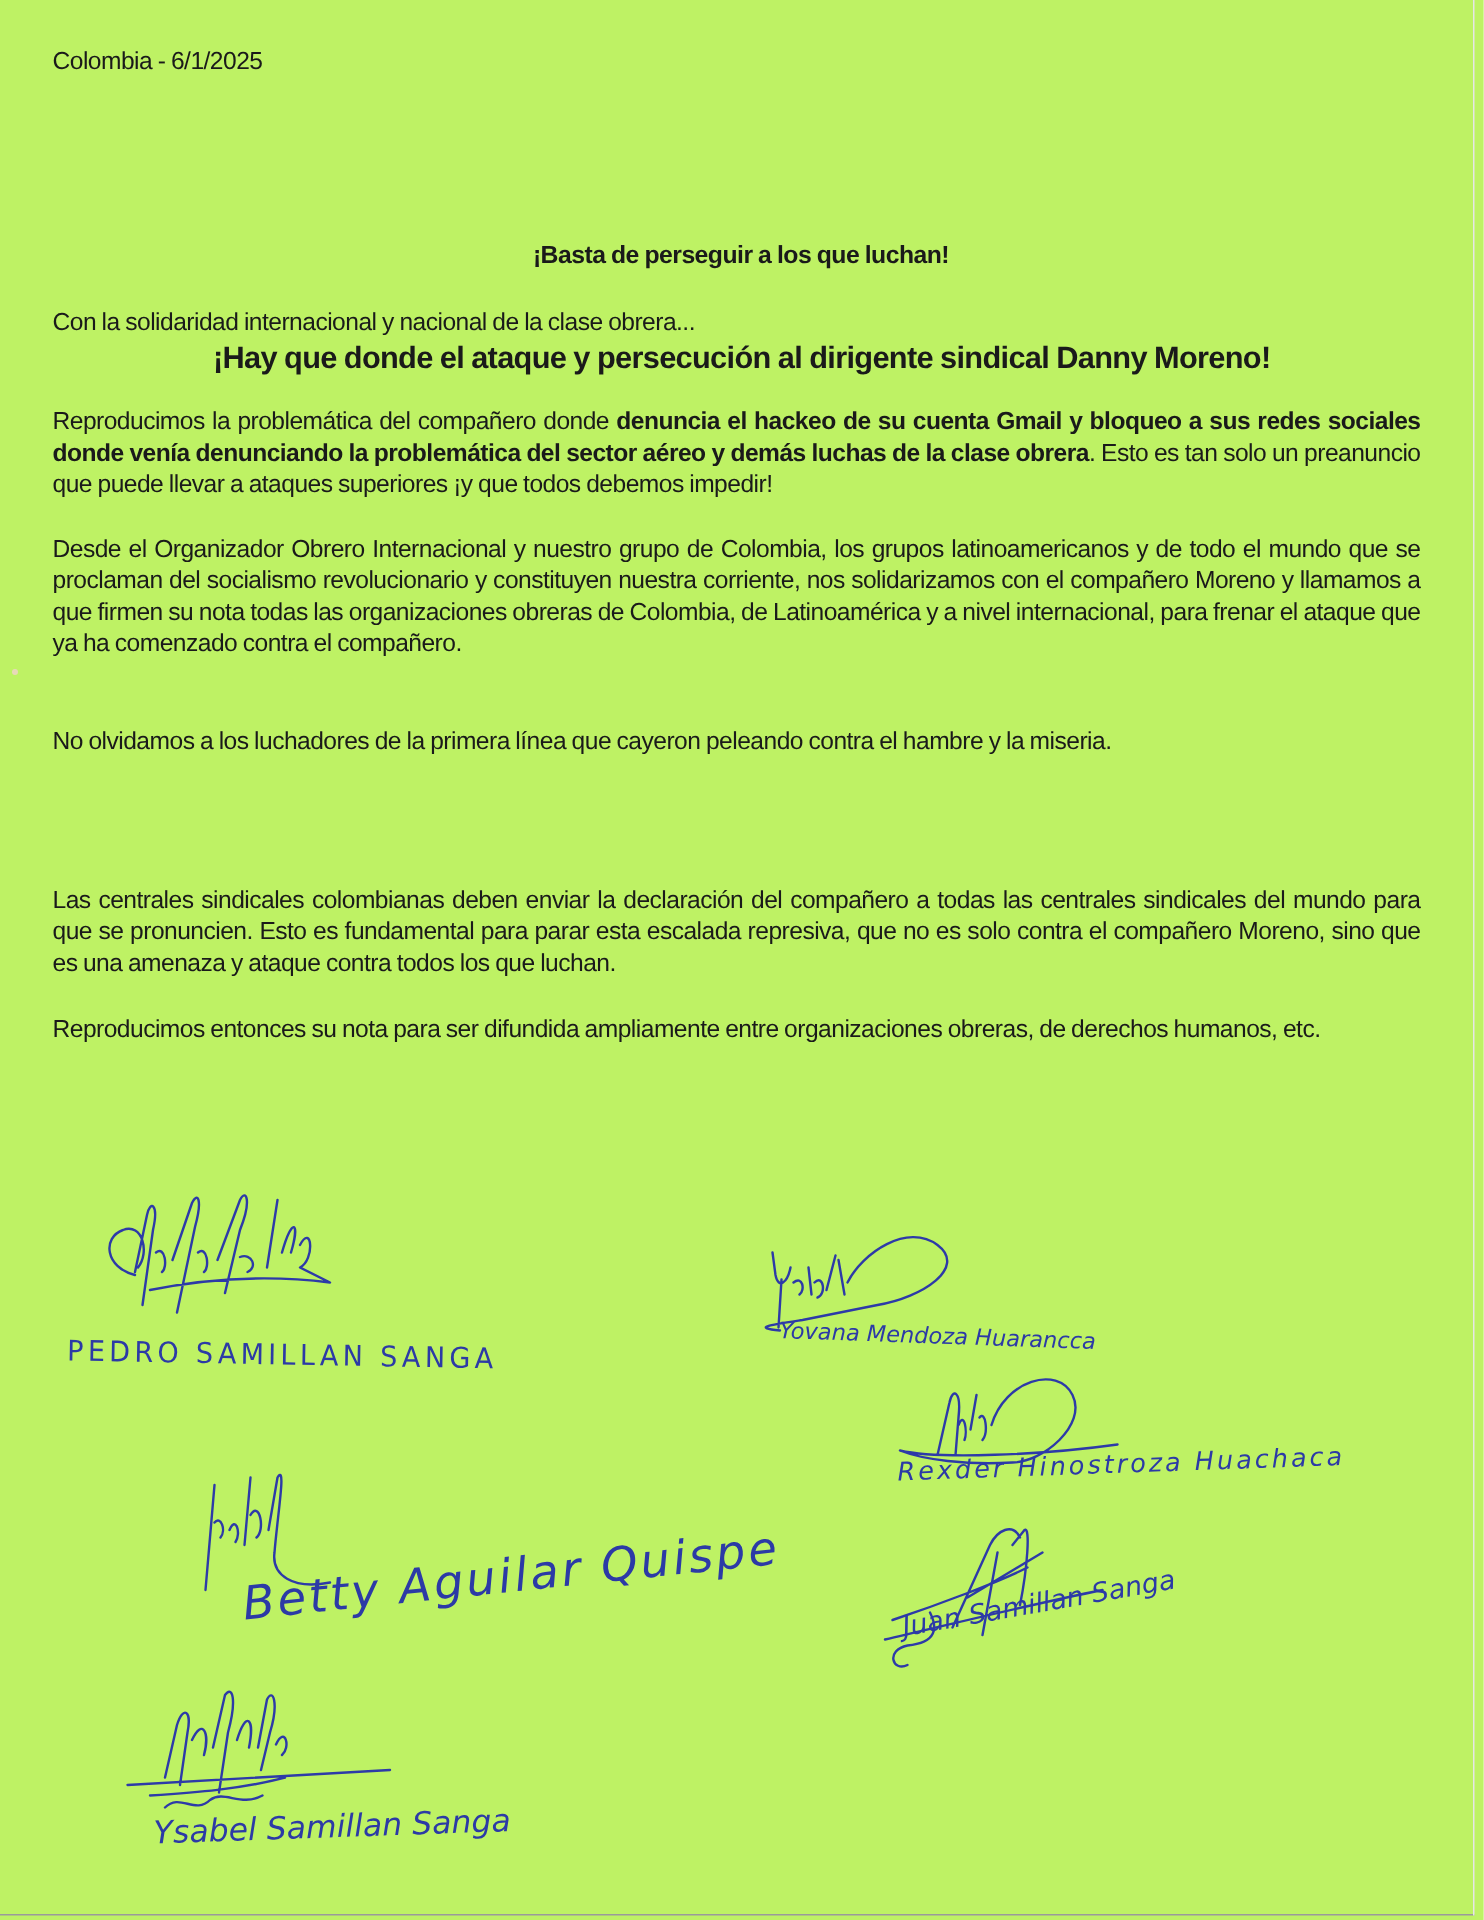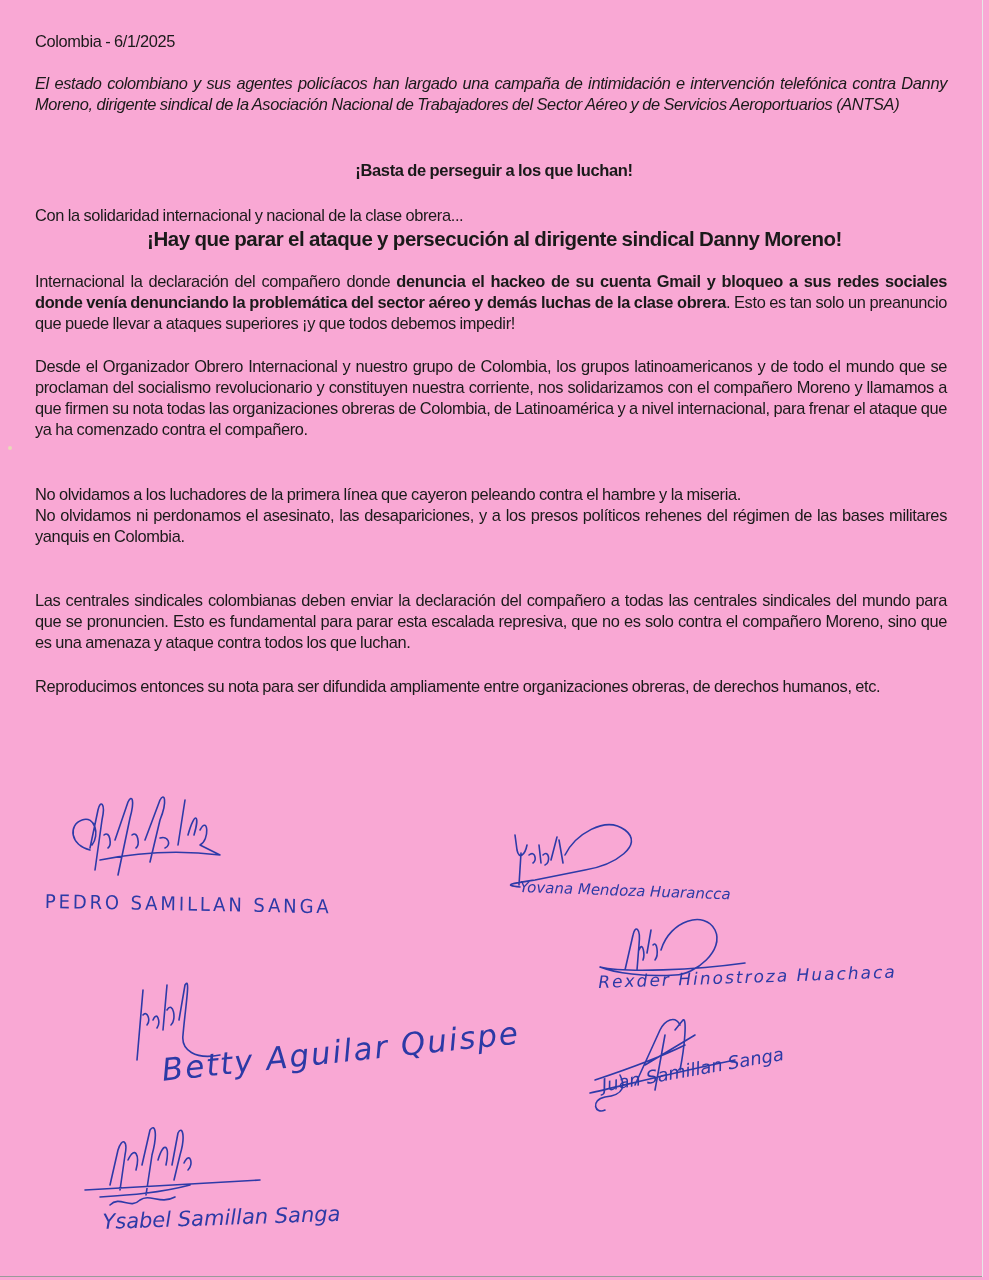--- a/index.html
+++ b/index.html
@@ -12,21 +12,21 @@
       height: 1280px;
       position: relative;
       overflow: hidden;
       font-family: "Liberation Sans", sans-serif;
       color: #1a1a1a;
     }
     .page {
       position: absolute;
       left: 0; top: 0;
       width: 989px; height: 1280px;
-      background: #f9a8d4;
+      background: #bef264;
     }
     .page-edge {
       position: absolute;
       left: 0; right: 6px; bottom: 3px;
       height: 1px;
       background: #9a9a9a;
     }
     .page-edge-right {
       position: absolute;
       top: 0; bottom: 3px; right: 6px;
@@ -109,35 +109,33 @@
       background: #e8d9b8;
     }
   </style>
 </head>
 <body>
 
 <div class="page">
 
   <div class="txt date-line">Colombia - 6/1/2025</div>
 
-  <div class="txt intro">El estado colombiano y sus agentes policíacos han largado una campaña de intimidación e intervención telefónica contra Danny Moreno, dirigente sindical de la Asociación Nacional de Trabajadores del Sector Aéreo y de Servicios Aeroportuarios (ANTSA)</div>
 
   <div class="txt slogan-1">¡Basta de perseguir a los que luchan!</div>
 
   <div class="txt solidarity">Con la solidaridad internacional y nacional de la clase obrera...</div>
 
-  <div class="txt slogan-2">¡Hay que parar el ataque y persecución al dirigente sindical Danny Moreno!</div>
+  <div class="txt slogan-2">¡Hay que donde el ataque y persecución al dirigente sindical Danny Moreno!</div>
 
-  <div class="txt para p1"><span>Internacional la declaración del compañero donde </span><b>denuncia el hackeo de su cuenta Gmail y bloqueo a sus redes sociales donde venía denunciando la problemática del sector aéreo y demás luchas de la clase obrera</b><span>. Esto es tan solo un preanuncio que puede llevar a ataques superiores ¡y que todos debemos impedir!</span></div>
+  <div class="txt para p1"><span>Reproducimos la problemática del compañero donde </span><b>denuncia el hackeo de su cuenta Gmail y bloqueo a sus redes sociales donde venía denunciando la problemática del sector aéreo y demás luchas de la clase obrera</b><span>. Esto es tan solo un preanuncio que puede llevar a ataques superiores ¡y que todos debemos impedir!</span></div>
 
   <div class="txt para p2">Desde el Organizador Obrero Internacional y nuestro grupo de Colombia, los grupos latinoamericanos y de todo el mundo que se proclaman del socialismo revolucionario y constituyen nuestra corriente, nos solidarizamos con el compañero Moreno y llamamos a que firmen su nota todas las organizaciones obreras de Colombia, de Latinoamérica y a nivel internacional, para frenar el ataque que ya ha comenzado contra el compañero.</div>
 
   <div class="txt para p3">
     <span class="line-block">No olvidamos a los luchadores de la primera línea que cayeron peleando contra el hambre y la miseria.</span>
-    <span class="line-block">No olvidamos ni perdonamos el asesinato, las desapariciones, y a los presos políticos rehenes del régimen de las bases militares yanquis en Colombia.</span>
   </div>
 
   <div class="txt para p5">Reproducimos entonces su nota para ser difundida ampliamente entre organizaciones obreras, de derechos humanos, etc.</div>
 
   <div class="txt para p4">Las centrales sindicales colombianas deben enviar la declaración del compañero a todas las centrales sindicales del mundo para que se pronuncien. Esto es fundamental para parar esta escalada represiva, que no es solo contra el compañero Moreno, sino que es una amenaza y ataque contra todos los que luchan.</div>
 
 
   <div class="signatures">
 
     <svg class="signature-svg" style="left:60px; top:0px;" width="200" height="90" viewBox="0 0 200 90">

